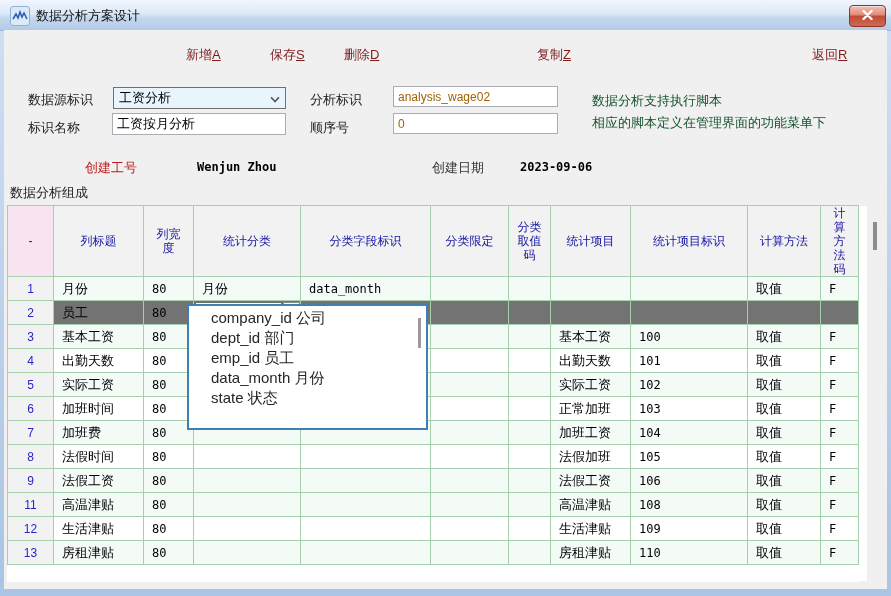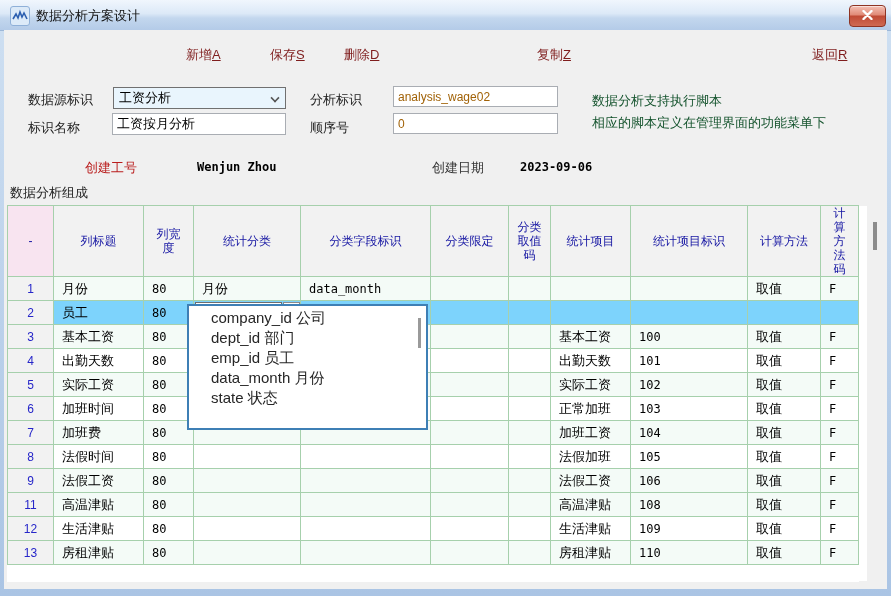--- a/index.html
+++ b/index.html
@@ -63,21 +63,21 @@
   table.grid{border-collapse:collapse;table-layout:fixed;width:851px;}
   .grid td{border:1px solid #a6d0ac;overflow:hidden;white-space:nowrap;box-sizing:border-box;}
   .grid thead td{
     height:51px;background:#f2f2f2;color:#1414a2;font-size:12px;
     text-align:center;vertical-align:middle;white-space:normal;line-height:14px;
     padding:0 7px;
   }
   .grid thead td.corner{background:#f8e4f0;}
   .grid tbody td{height:24px;font-size:13px;color:#000;padding:0 0 0 8px;background:#fff;}
   .grid tbody tr.tint td{background:#f4fbf7;}
-  .grid tbody tr.selected td{background:#7dd3fc;}
+  .grid tbody tr.selected td{background:#737373;}
   .grid td.rownum{background:#f2f2f2 !important;color:#2626c9;font-size:12px;
     text-align:center;padding:0;}
   .grid td.mono{font-family:"DejaVu Sans Mono",monospace;font-size:12px;}
   .grid td.editing-cell{position:relative;padding:0;}
 
   
   .cell-editor{position:absolute;left:1px;top:1px;height:21px;display:flex;}
   .edit-input{
     width:87px;height:21px;background:#fff;border:1px solid #6e6e6e;box-sizing:border-box;
     font-family:"DejaVu Sans Mono",monospace;font-size:12px;line-height:19px;padding-left:2px;

